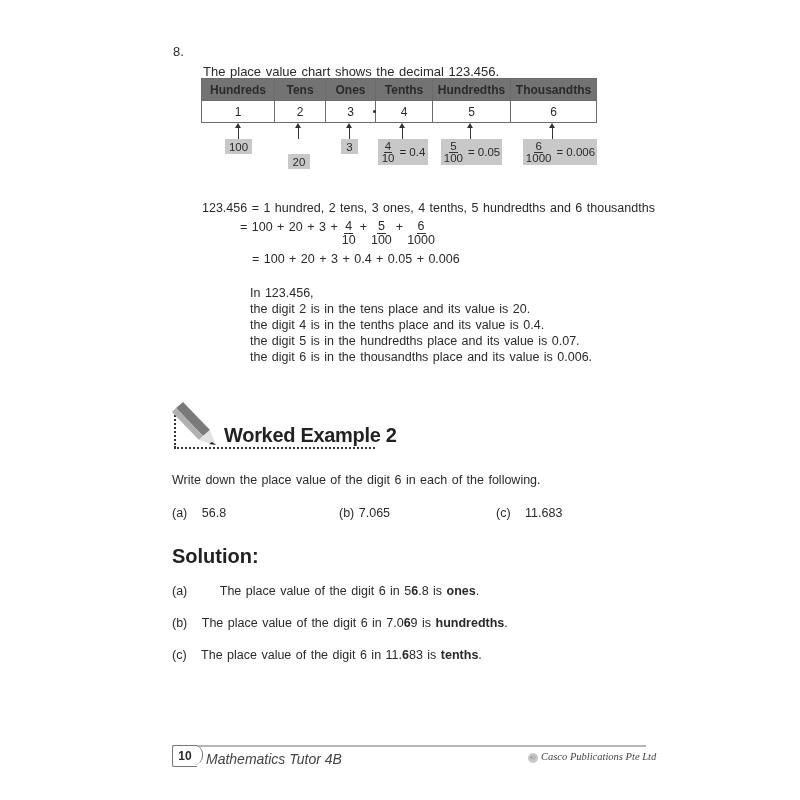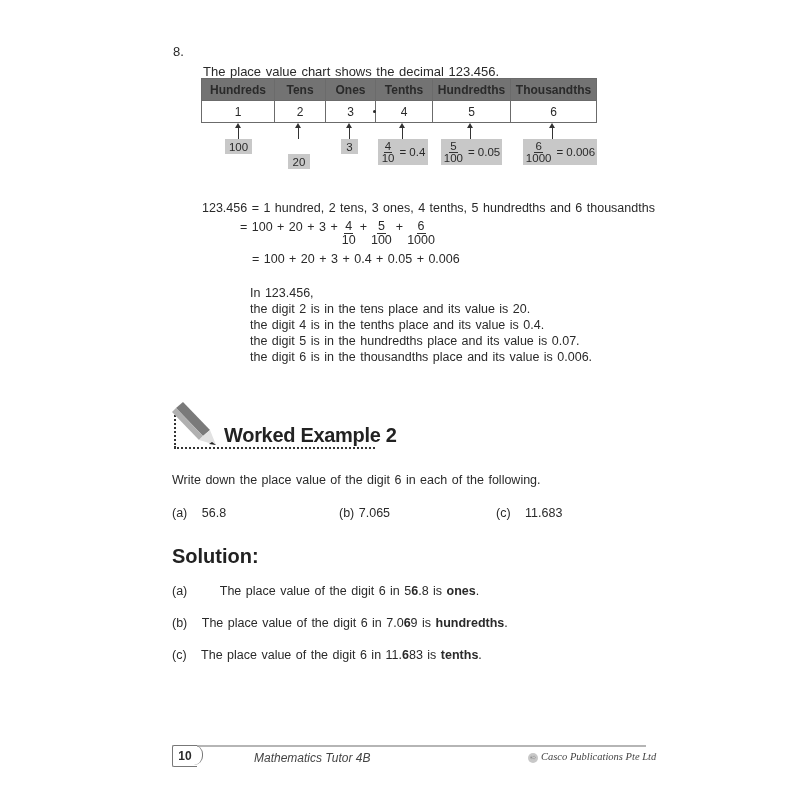--- a/index.html
+++ b/index.html
@@ -35,21 +35,21 @@
 
     .we-title { left: 224px; top: 424px; font-size: 20px; font-weight: bold; color: #222; letter-spacing: -0.3px; }
     .dotted-h { left: 174px; top: 447px; width: 201px; height: 0; border-top: 2px dotted #333; }
     .dotted-v { left: 174px; top: 412px; width: 0; height: 36px; border-left: 2px dotted #333; }
 
     .sol-title { left: 172px; top: 545px; font-size: 20px; font-weight: bold; color: #222; }
 
     .footer-line { left: 196px; top: 745px; width: 450px; height: 2px; background: #b5b5b5; }
     .page-box { left: 172px; top: 745px; width: 24px; height: 20px; border: 1px solid #777; border-right: none; border-radius: 2px 0 0 2px; font-weight: bold; font-size: 12px; display: flex; align-items: center; justify-content: center; background: #fff; }
     .page-paren { left: 194px; top: 745px; width: 8px; height: 20px; border-right: 1px solid #777; border-radius: 0 10px 10px 0; }
-    .book-title { left: 206px; top: 751px; font-style: italic; font-size: 12px; color: #444; margin-left: 48px; }
+    .book-title { left: 206px; top: 751px; font-style: italic; font-size: 14px; color: #444; }
     .copyright { left: 528px; top: 751px; font-family: "Liberation Serif", serif; font-style: italic; font-size: 10.5px; color: #444; }
     .c-icon { display: inline-block; width: 10px; height: 10px; border-radius: 50%; background: #c8c8c8; font-size: 7px; text-align: center; line-height: 10px; font-style: normal; margin-right: 3px; }
   </style>
 </head>
 <body>
 
 <div class="abs q-num">8.</div>
 <div class="abs q-text">The place value chart shows the decimal 123.456.</div>
 
 <table class="pv">

